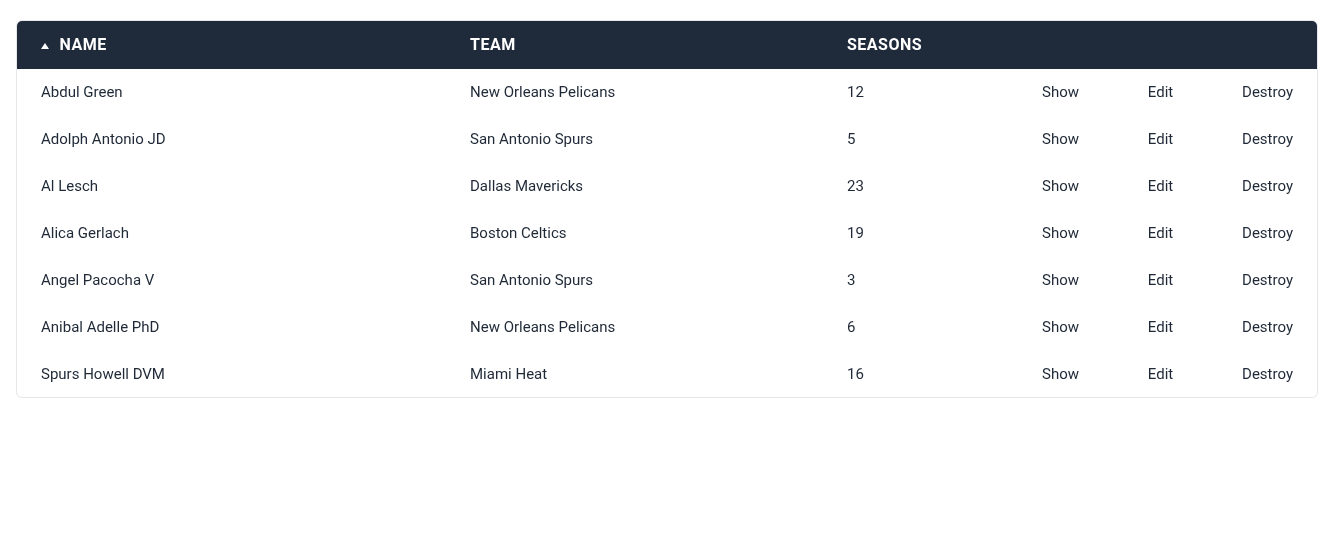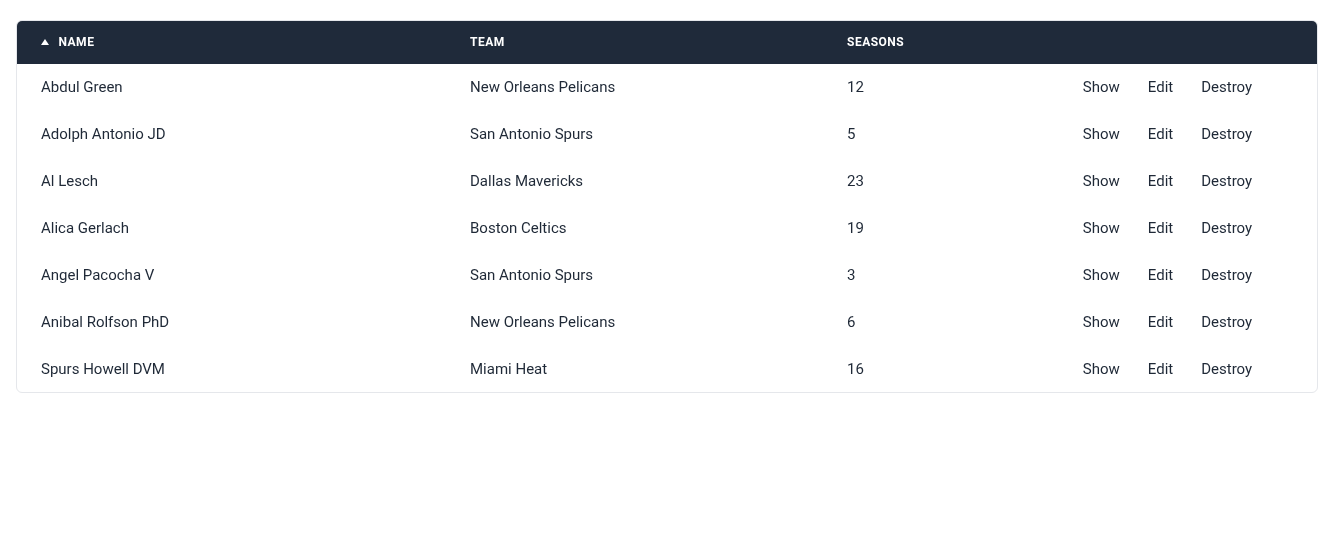--- a/index.html
+++ b/index.html
@@ -17,21 +17,21 @@
   table {
     width: 100%;
     border-collapse: collapse;
   }
   thead {
     background: #1f2a3a;
     color: #fff;
   }
   thead th {
     text-align: left;
-    font-size: 12px;
+    font-size: 16px;
     font-weight: 700;
     letter-spacing: 0.5px;
     padding: 14px 24px;
     text-transform: uppercase;
     margin-left: 36px;
   }
   thead th.col-name { width: 33%; }
   thead th.col-team { width: 29%; }
   thead th.col-seasons { width: 15%; }
   thead th.col-actions { width: 23%; }
@@ -47,21 +47,21 @@
   }
   tbody td {
     padding: 14px 24px;
     font-size: 15px;
     color: #1f2937;
     border-top: 1px solid transparent;
   }
   .actions {
     display: flex;
     gap: 28px;
-    justify-content: center;
+    justify-content: space-between;
   }
   .action-link {
     color: #1f2937;
     text-decoration: none;
     cursor: pointer;
     font-size: 15px;
   }
 </style>
 </head>
 <body>
@@ -138,21 +138,21 @@
           <td>3</td>
           <td>
             <div class="actions">
               <a class="action-link">Show</a>
               <a class="action-link">Edit</a>
               <a class="action-link">Destroy</a>
             </div>
           </td>
         </tr>
         <tr>
-          <td>Anibal Rolfson PhD</td>
+          <td>Anibal Adelle PhD</td>
           <td>New Orleans Pelicans</td>
           <td>6</td>
           <td>
             <div class="actions">
               <a class="action-link">Show</a>
               <a class="action-link">Edit</a>
               <a class="action-link">Destroy</a>
             </div>
           </td>
         </tr>

